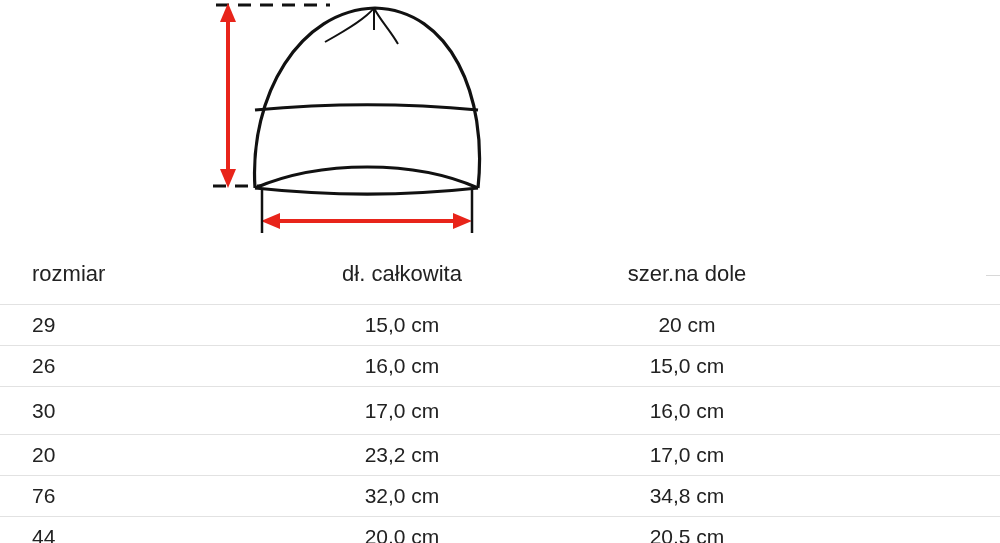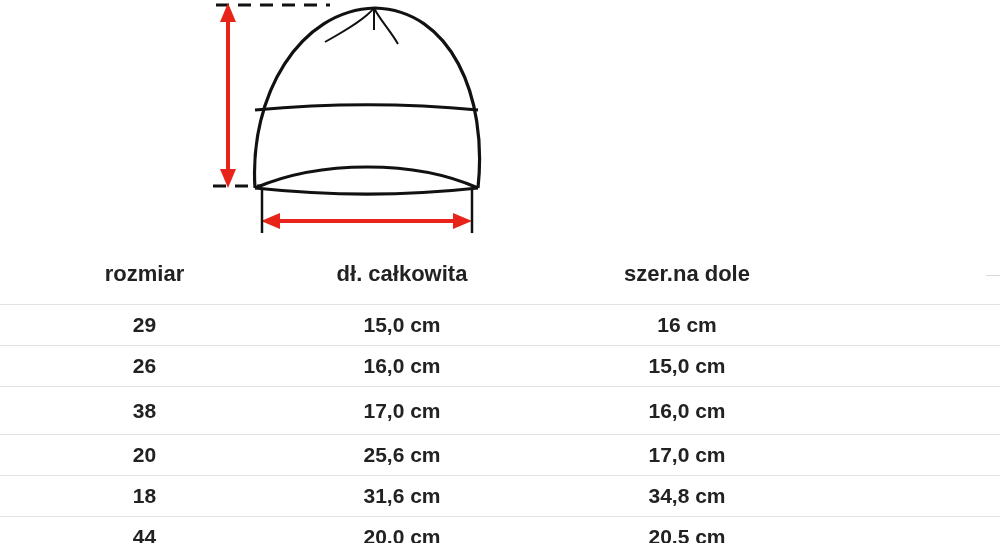--- a/index.html
+++ b/index.html
@@ -32,27 +32,26 @@
   .size-table {
     position: absolute;
     top: 250px;
     left: 0;
     width: 1000px;
     border-collapse: collapse;
     table-layout: fixed;
   }
   .size-table th,
   .size-table td {
-    font-weight: bold;
+    font-weight: normal;
     font-size: 21px;
     color: #222222;
     padding: 0;
     height: 40px;
     vertical-align: middle;
-    text-align: center;
   }
   .size-table thead th {
     font-size: 22px;
     padding-bottom: 10px;
     padding-top: 4px;
   }
   .col-size   { width: 225px; text-align: left; padding-left: 32px !important; }
   .col-len    { width: 290px; text-align: center; }
   .col-width  { width: 280px; text-align: center; }
   .col-extra  { width: 205px; text-align: center; }
@@ -122,44 +121,44 @@
       <th class="col-size">rozmiar</th>
       <th class="col-len">dł. całkowita</th>
       <th class="col-width">szer.na dole</th>
       <th class="col-extra"></th>
     </tr>
   </thead>
   <tbody>
     <tr>
       <td class="col-size">29</td>
       <td class="col-len">15,0 cm</td>
-      <td class="col-width">16 cm</td>
+      <td class="col-width">20 cm</td>
       <td class="col-extra"></td>
     </tr>
     <tr>
       <td class="col-size">26</td>
       <td class="col-len">16,0 cm</td>
       <td class="col-width">15,0 cm</td>
       <td class="col-extra"></td>
     </tr>
     <tr class="row-gap">
-      <td class="col-size">38</td>
+      <td class="col-size">30</td>
       <td class="col-len">17,0 cm</td>
       <td class="col-width">16,0 cm</td>
       <td class="col-extra"></td>
     </tr>
     <tr>
       <td class="col-size">20</td>
-      <td class="col-len">25,6 cm</td>
+      <td class="col-len">23,2 cm</td>
       <td class="col-width">17,0 cm</td>
       <td class="col-extra"></td>
     </tr>
     <tr>
-      <td class="col-size">18</td>
-      <td class="col-len">31,6 cm</td>
+      <td class="col-size">76</td>
+      <td class="col-len">32,0 cm</td>
       <td class="col-width">34,8 cm</td>
       <td class="col-extra"></td>
     </tr>
     <tr>
       <td class="col-size">44</td>
       <td class="col-len">20,0 cm</td>
       <td class="col-width">20,5 cm</td>
       <td class="col-extra"></td>
     </tr>
   </tbody>

